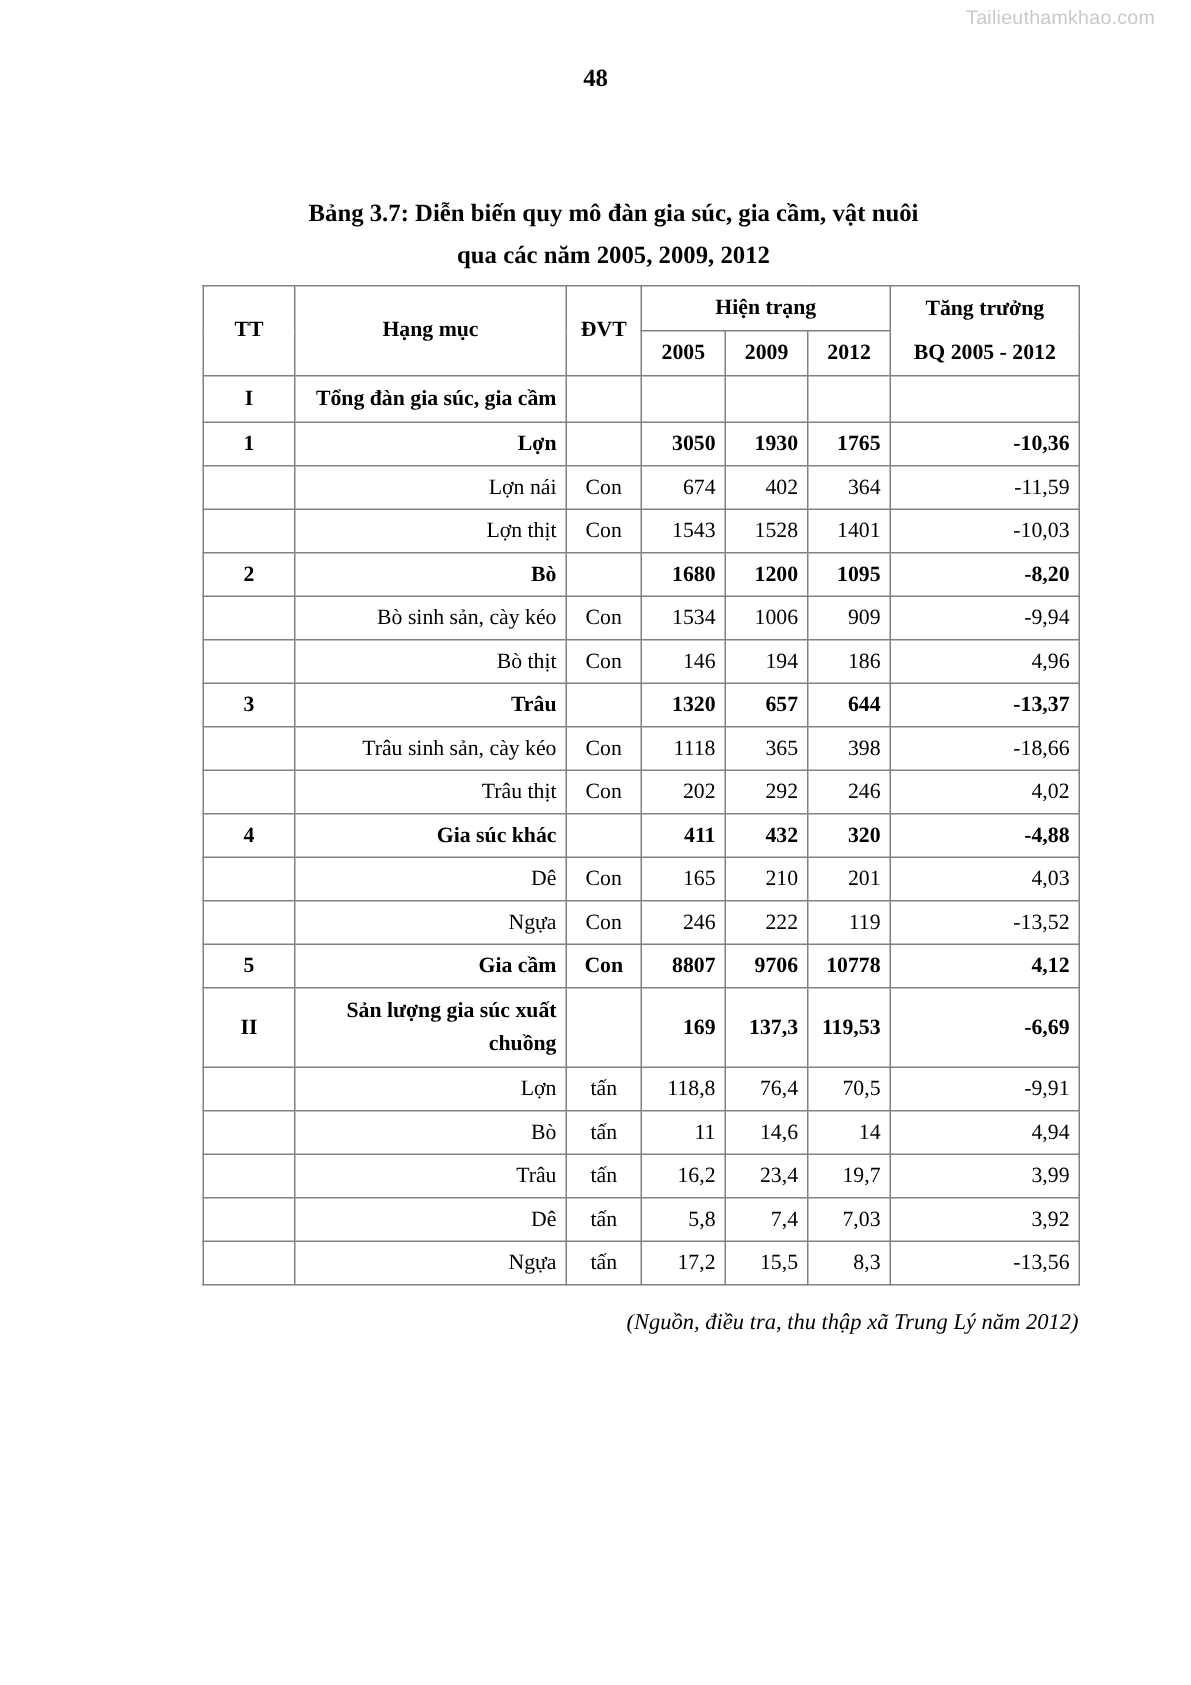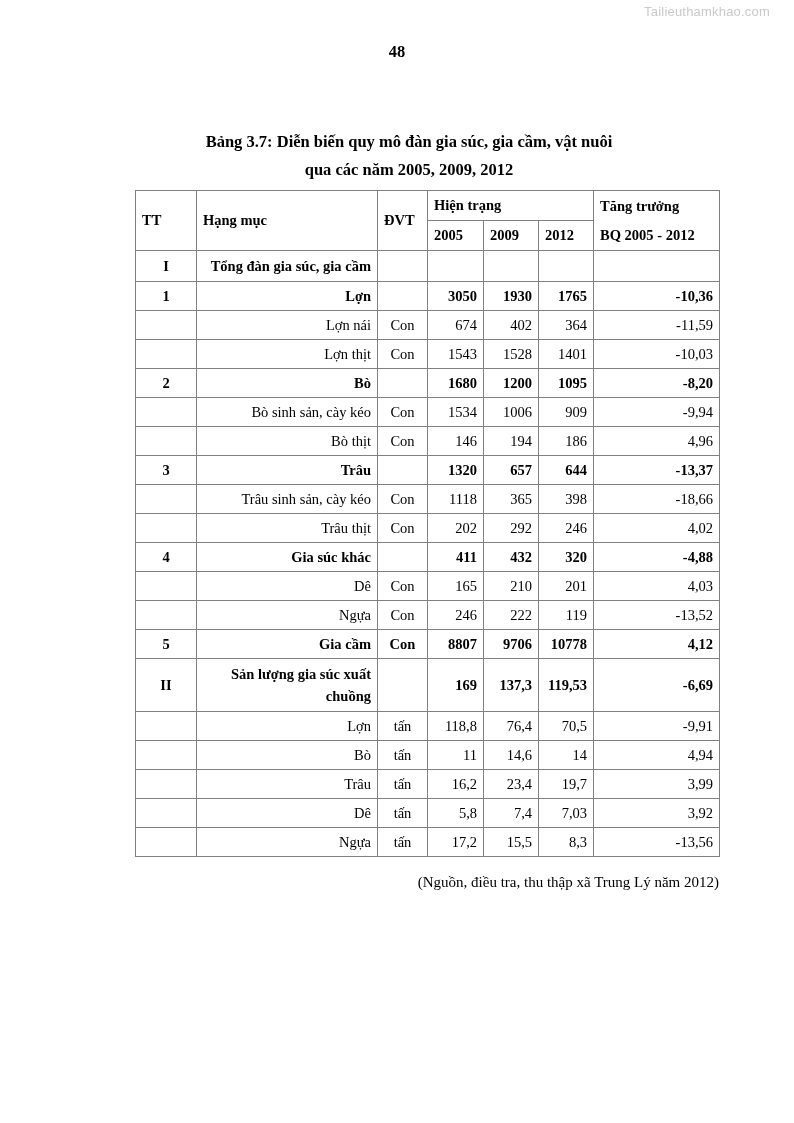--- a/index.html
+++ b/index.html
@@ -80,35 +80,36 @@
   col.c-y2   { width: 55px; }
   col.c-y3   { width: 55px; }
   col.c-gr   { width: 126px; }
 
   .cell { padding: 4px 6px; line-height: 20px; }
   .c-center { text-align: center; }
   .c-left   { text-align: right; }
   .c-right  { text-align: right; }
   .bold     { font-weight: bold; }
 
-  thead .cell { font-weight: bold; text-align: left; line-height: 21px; }
+  thead .cell { font-weight: bold; text-align: center; line-height: 21px; }
 
   .hdr-tt    { height: 54px; }
   .hdr-span  { height: 26px; }
   .hdr-year  { height: 26px; }
 
   .row-tall .cell { line-height: 22px; }
 
   
   .source-note {
     position: absolute;
     left: 135px;
     top: 874px;
     width: 584px;
     text-align: right;
+    font-style: italic;
     font-size: 15px;
   }
 </style>
 </head>
 <body>
 
 <div class="watermark">Tailieuthamkhao.com</div>
 
 <div class="page-number">48</div>
 

